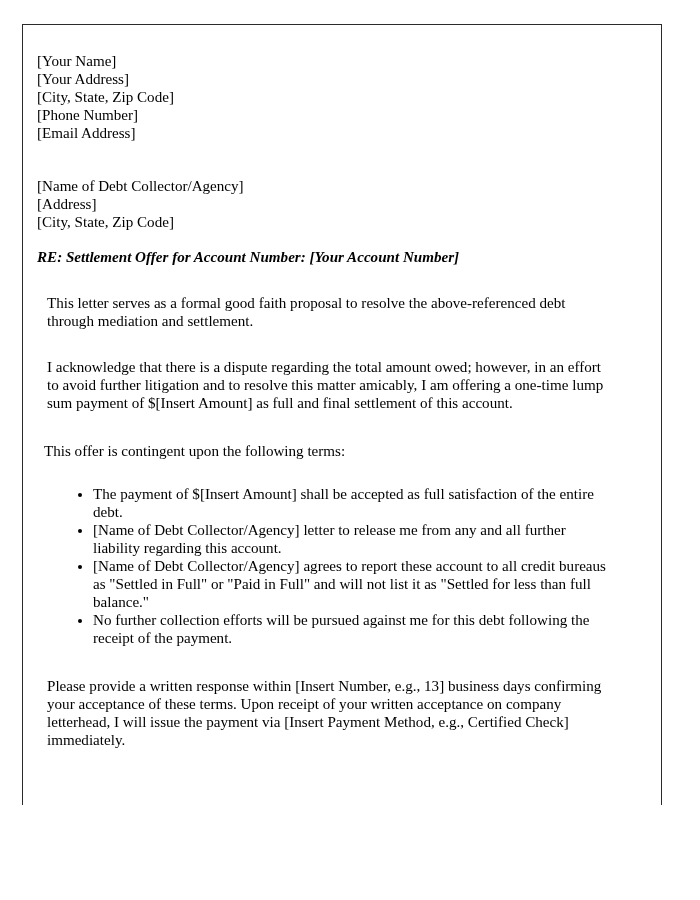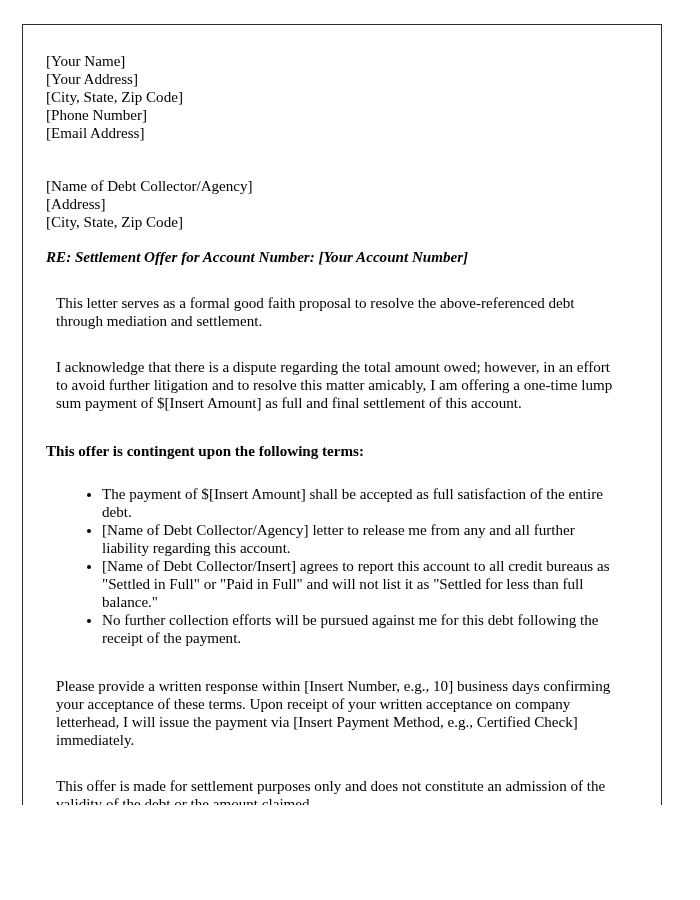--- a/index.html
+++ b/index.html
@@ -26,21 +26,21 @@
     border-left: 1.3px solid #2b2b2b;
     border-right: 1.3px solid #2b2b2b;
     border-top: 1.3px solid #2b2b2b;
     border-bottom: none;
     background: #ffffff;
     overflow: hidden;
   }
 
   .page-body {
     position: absolute;
-    left: 23px;
+    left: 14px;
     top: 28px;
     width: 584px;
     font-size: 15.1px;
     line-height: 17.9px;
     text-align: left;
   }
 
   .addr-block {
     margin: 0;
     white-space: pre-line;
@@ -61,22 +61,22 @@
     margin: 0;
     padding-top: 18.5px;
   }
 
   .para {
     margin: 10px;
     padding-top: 18.5px;
   }
 
   .terms-heading {
-    font-weight: bold;
-    margin: 0;
+    font-weight: normal;
+    margin: 7px;
     padding-top: 19.5px;
   }
 
   .terms-list {
     margin: 12px;
     padding-top: 14px;
     padding-left: 44px;
     list-style-type: disc;
   }
   .terms-list li {
@@ -111,22 +111,21 @@
 
     <div class="para">This letter serves as a formal good faith proposal to resolve the above-referenced debt through mediation and settlement.</div>
 
     <div class="para">I acknowledge that there is a dispute regarding the total amount owed; however, in an effort to avoid further litigation and to resolve this matter amicably, I am offering a one-time lump sum payment of $[Insert Amount] as full and final settlement of this account.</div>
 
     <div class="terms-heading">This offer is contingent upon the following terms:</div>
 
     <ul class="terms-list">
       <li>The payment of $[Insert Amount] shall be accepted as full satisfaction of the entire debt.</li>
       <li>[Name of Debt Collector/Agency] letter to release me from any and all further liability regarding this account.</li>
-      <li>[Name of Debt Collector/Insert] agrees to report this account to all credit bureaus as "Settled in Full" or "Paid in Full" and will not list it as "Settled for less than full balance."</li>
+      <li>[Name of Debt Collector/Agency] agrees to report these account to all credit bureaus as "Settled in Full" or "Paid in Full" and will not list it as "Settled for less than full balance."</li>
       <li>No further collection efforts will be pursued against me for this debt following the receipt of the payment.</li>
     </ul>
 
-    <div class="para">Please provide a written response within [Insert Number, e.g., 10] business days confirming your acceptance of these terms. Upon receipt of your written acceptance on company letterhead, I will issue the payment via [Insert Payment Method, e.g., Certified Check] immediately.</div>
+    <div class="para">Please provide a written response within [Insert Number, e.g., 13] business days confirming your acceptance of these terms. Upon receipt of your written acceptance on company letterhead, I will issue the payment via [Insert Payment Method, e.g., Certified Check] immediately.</div>
 
-    <div class="para">This offer is made for settlement purposes only and does not constitute an admission of the validity of the debt or the amount claimed.</div>
 
   </div>
 </div>
 
 </body></html>

